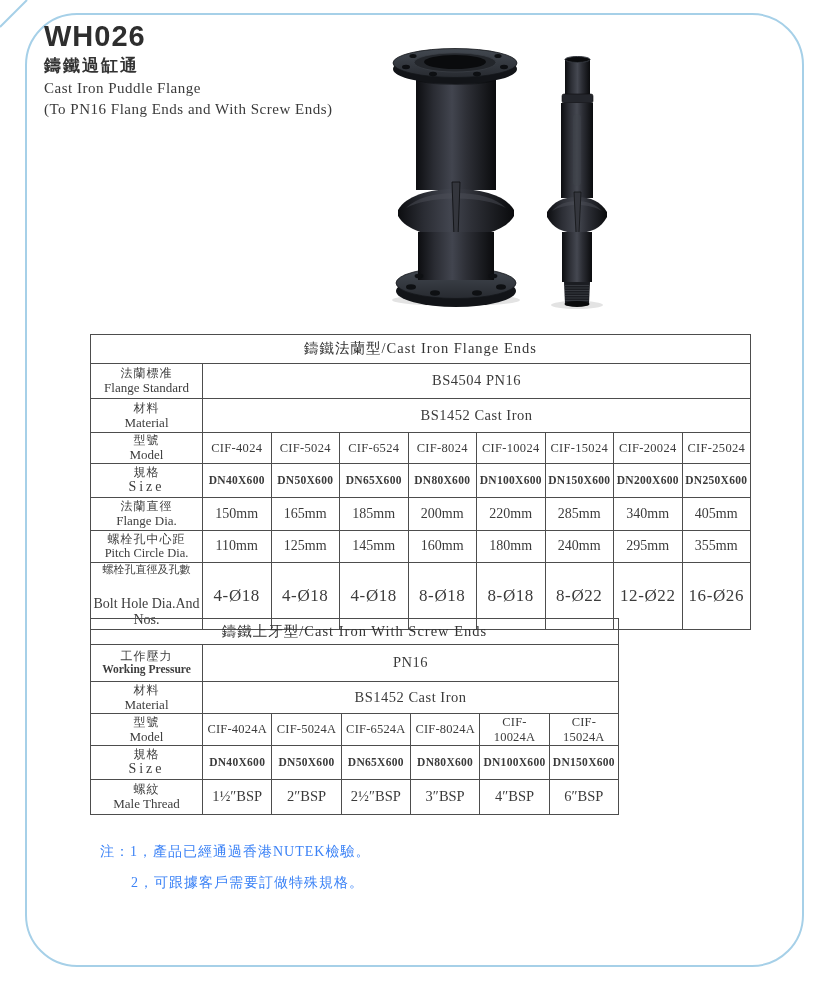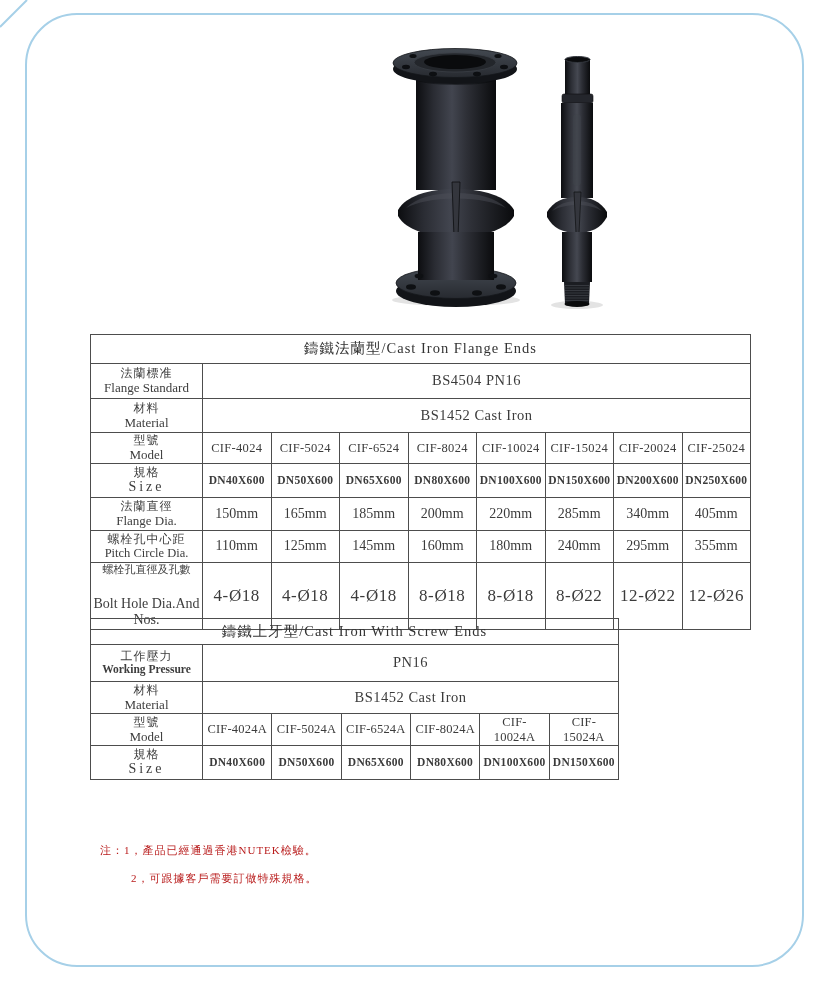--- a/index.html
+++ b/index.html
@@ -46,33 +46,39 @@
   #flange-table .dr4 td.v{font-size:17px;letter-spacing:0.6px;}
   #flange-table .dr4 .lbl .zh{font-size:11px;letter-spacing:0;}
   #flange-table .dr4 .lbl .en{font-size:14px;letter-spacing:0;margin-top:20px;}
   #flange-table .dr3 .lbl .en{font-size:12.5px;}
   #screw-table .ir0 .lbl .en{font-size:11.5px;font-weight:bold;letter-spacing:0;}
   #screw-table .dr0 td.v{font-size:12.5px;letter-spacing:0.2px;}
   #screw-table .dr1 td.v{font-size:11.5px;font-weight:bold;letter-spacing:0.3px;}
   #screw-table .dr1 .lbl .en{font-size:14px;letter-spacing:3px;}
   #screw-table .dr2 td.v{font-size:14.5px;}
   
-  .notes{position:absolute;left:100px;top:843px;font-size:11px;color:#b91c1c;letter-spacing:1px;}
+  .notes{position:absolute;left:100px;top:843px;font-size:14px;color:#3b82f6;letter-spacing:1px;}
   .notes .line2{margin-top:13px;margin-left:31px;}
 </style>
 </head>
 <body>
 
 <div id="page">
 
   <svg class="corner-line" width="44" height="44">
     <line x1="0" y1="27" x2="27" y2="0" stroke="#a6d0e8" stroke-width="2"></line>
   </svg>
   <div class="frame"></div>
 
+  <div class="hdr">
+    <div class="code">WH026</div>
+    <div class="zh">鑄鐵過缸通</div>
+    <div class="en">Cast Iron Puddle Flange</div>
+    <div class="sub">(To PN16 Flang Ends and With Screw Ends)</div>
+  </div>
 
   <svg class="photo-left" width="130" height="262" viewBox="0 0 130 262">
     <defs>
       <linearGradient id="gb1" x1="0" y1="0" x2="1" y2="0">
         <stop offset="0" stop-color="#0c0d10"></stop>
         <stop offset="0.22" stop-color="#2a2c33"></stop>
         <stop offset="0.45" stop-color="#42454f"></stop>
         <stop offset="0.63" stop-color="#2e3037"></stop>
         <stop offset="1" stop-color="#0a0b0d"></stop>
       </linearGradient>
@@ -250,21 +256,21 @@
             <div class="zh">螺栓孔直徑及孔數</div>
             <div class="en">Bolt Hole Dia.And Nos.</div>
           </td>
           <td class="v">4-Ø18</td>
           <td class="v">4-Ø18</td>
           <td class="v">4-Ø18</td>
           <td class="v">8-Ø18</td>
           <td class="v">8-Ø18</td>
           <td class="v">8-Ø22</td>
           <td class="v">12-Ø22</td>
-          <td class="v">12-Ø26</td>
+          <td class="v">16-Ø26</td>
         </tr>
       </tbody>
     </table>
 
   <table class="spec" id="screw-table" style="width: 528px;">
       <colgroup>
         <col style="width: 112px;">
         <col style="width: 69.3333px;">
         <col style="width: 69.3333px;">
         <col style="width: 69.3333px;">
@@ -307,20 +313,32 @@
             <div class="zh">規格</div>
             <div class="en">Size</div>
           </td>
           <td class="v">DN40X600</td>
           <td class="v">DN50X600</td>
           <td class="v">DN65X600</td>
           <td class="v">DN80X600</td>
           <td class="v">DN100X600</td>
           <td class="v">DN150X600</td>
         </tr>
+        <tr class="t-data dr2" style="height: 35px;">
+          <td class="lbl">
+            <div class="zh">螺紋</div>
+            <div class="en">Male Thread</div>
+          </td>
+          <td class="v">1½″BSP</td>
+          <td class="v">2″BSP</td>
+          <td class="v">2½″BSP</td>
+          <td class="v">3″BSP</td>
+          <td class="v">4″BSP</td>
+          <td class="v">6″BSP</td>
+        </tr>
       </tbody>
     </table>
 
   <div class="notes">
     <div class="line1">注：1，產品已經通過香港NUTEK檢驗。</div>
     <div class="line2">2，可跟據客戶需要訂做特殊規格。</div>
   </div>
 
 </div>
 

